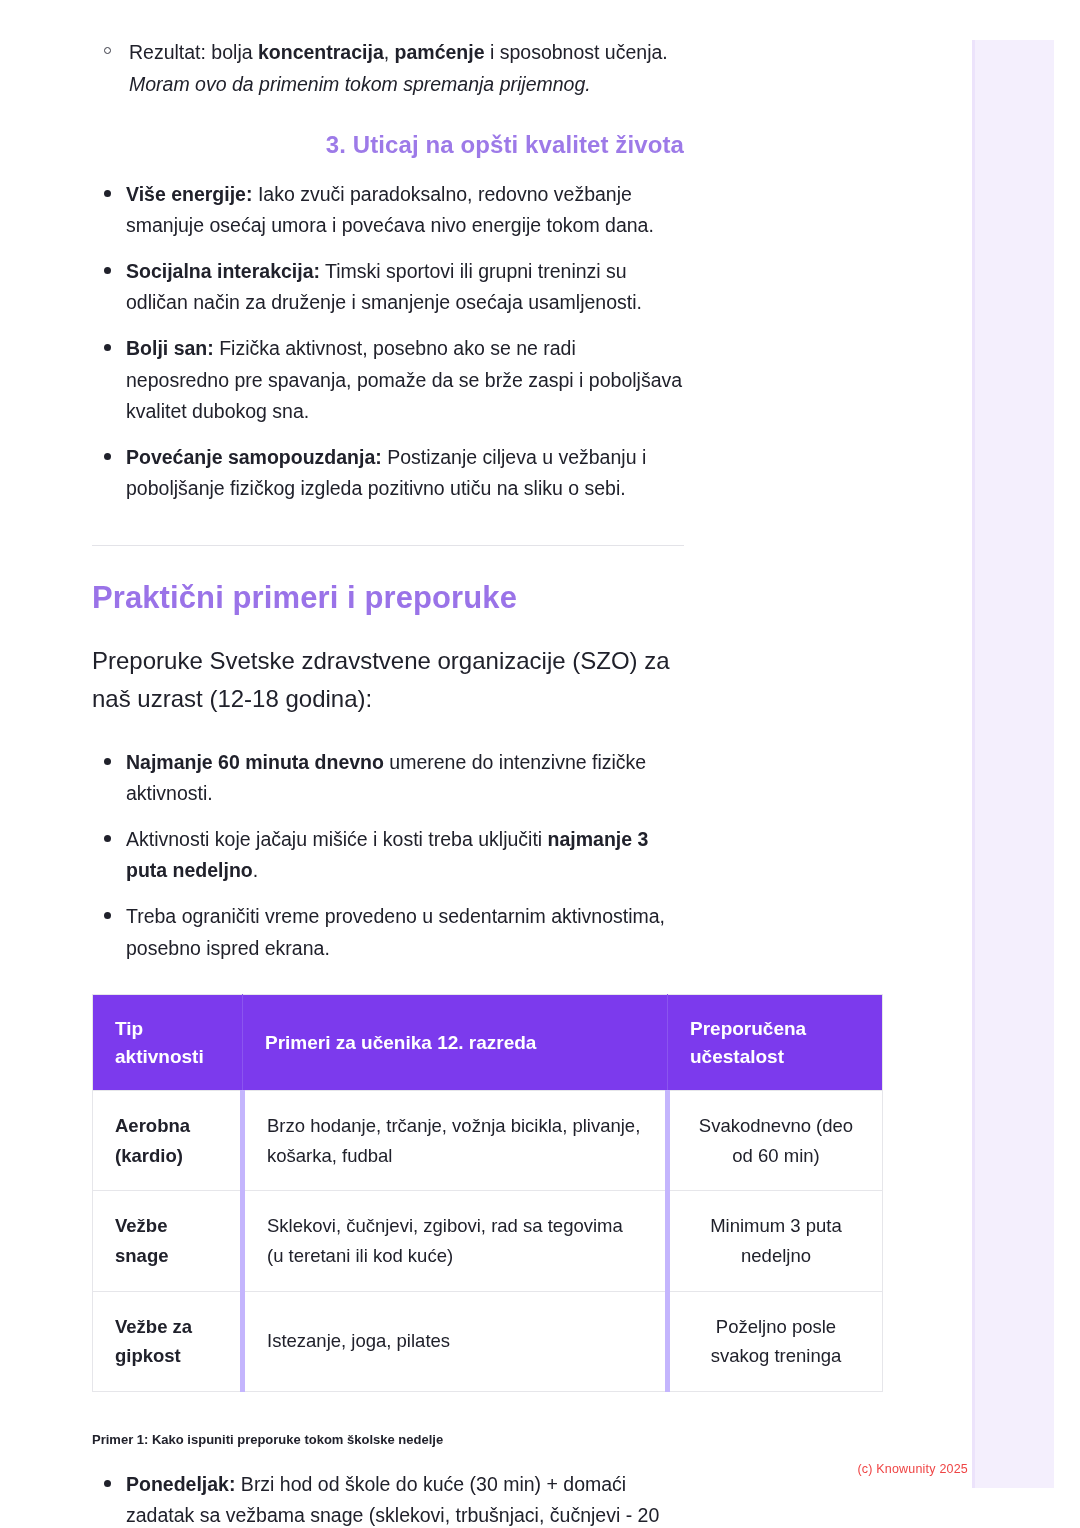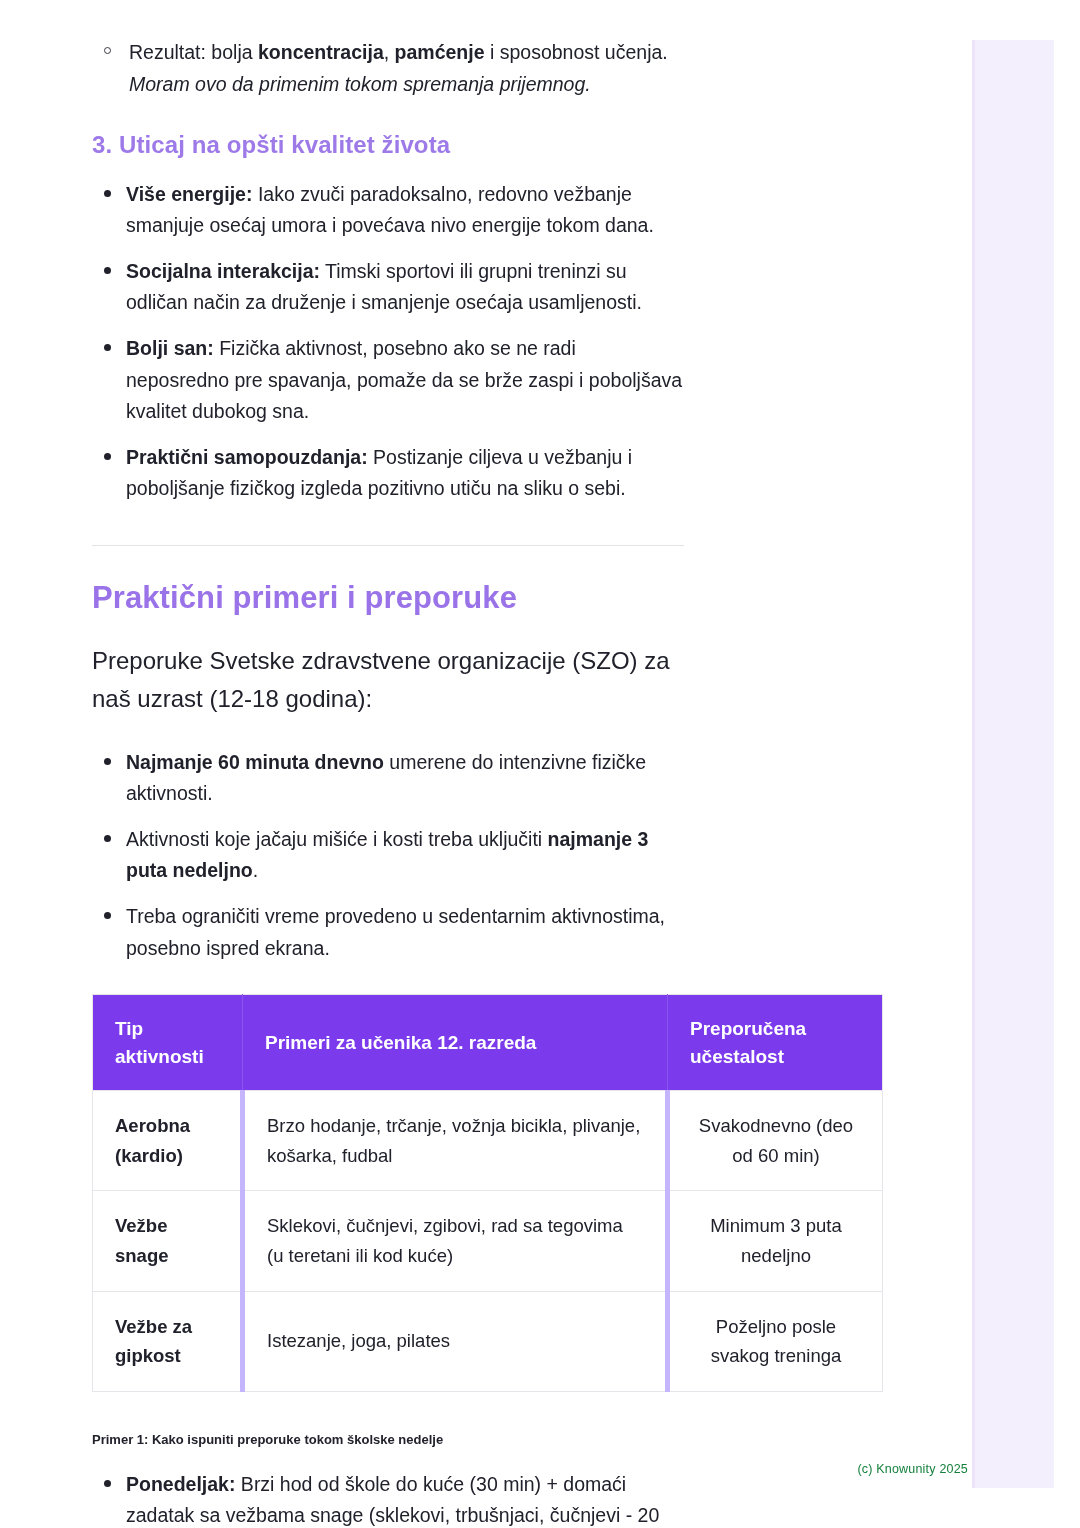--- a/index.html
+++ b/index.html
@@ -104,20 +104,21 @@
   .top-item {
     margin-left: 28px;
   }
 
   h3.sub-head {
     color: #9d7ae8;
     font-size: 24px;
     font-weight: bold;
     margin: 30px 0 20px 0;
     letter-spacing: 0.1px;
+    text-align: right;
   }
 
   hr.rule {
     border: none;
     border-top: 1px solid #e3e3e8;
     margin: 40px 0 34px 0;
   }
 
   h2.section-head {
     color: #9a73e8;
@@ -172,21 +173,21 @@
     font-size: 13px;
     font-weight: bold;
     margin: 40px 0 22px 0;
   }
 
   .footer-credit {
     position: absolute;
     right: 112px;
     bottom: 52px;
     font-size: 12.5px;
-    color: #15803d;
+    color: #ef4444;
     letter-spacing: 0.2px;
   }
 </style>
 </head>
 <body>
 
 <div class="side-strip">
   <div class="band"></div>
   <div class="band-edge"></div>
 </div>
@@ -205,21 +206,21 @@
     <li>
       <span class="bold">Više energije:</span><span> Iako zvuči paradoksalno, redovno vežbanje smanjuje osećaj umora i povećava nivo energije tokom dana.</span>
     </li>
     <li>
       <span class="bold">Socijalna interakcija:</span><span> Timski sportovi ili grupni treninzi su odličan način za druženje i smanjenje osećaja usamljenosti.</span>
     </li>
     <li>
       <span class="bold">Bolji san:</span><span> Fizička aktivnost, posebno ako se ne radi neposredno pre spavanja, pomaže da se brže zaspi i poboljšava kvalitet dubokog sna.</span>
     </li>
     <li>
-      <span class="bold">Praktični samopouzdanja:</span><span> Postizanje ciljeva u vežbanju i poboljšanje fizičkog izgleda pozitivno utiču na sliku o sebi.</span>
+      <span class="bold">Povećanje samopouzdanja:</span><span> Postizanje ciljeva u vežbanju i poboljšanje fizičkog izgleda pozitivno utiču na sliku o sebi.</span>
     </li>
   </ul>
 
   <hr class="rule">
 
   <h2 class="section-head">Praktični primeri i preporuke</h2>
 
   <p class="para lead">Preporuke Svetske zdravstvene organizacije (SZO) za naš uzrast (12-18 godina):</p>
 
   <ul class="bullets">

